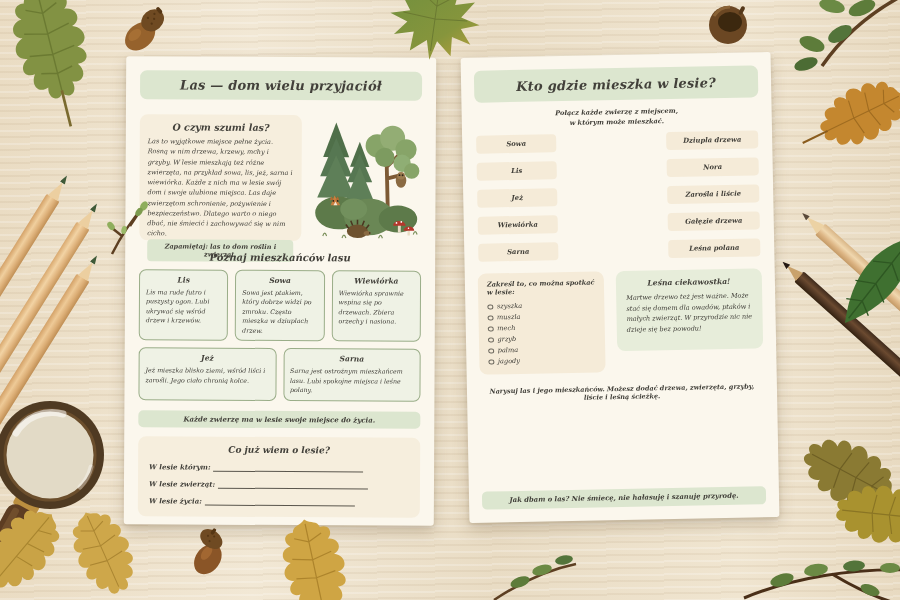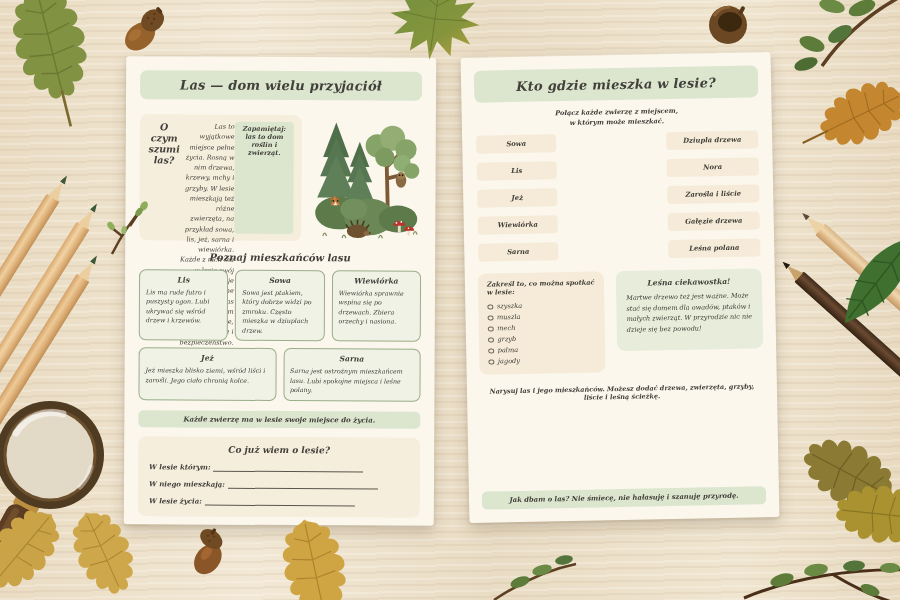--- a/index.html
+++ b/index.html
@@ -13,23 +13,23 @@
       repeating-linear-gradient(179deg, rgba(255,255,255,0.22) 0 2px, rgba(255,255,255,0) 2px 6px, rgba(166,138,100,0.10) 6px 8px, rgba(255,255,255,0) 8px 13px),
       linear-gradient(90deg,#eadcc3,#f2e8d5 28%,#e9dcc4 55%,#f0e5d0 82%,#e8dac1);
   }
   .page{position:absolute;background:var(--page);border-radius:3px;
     box-shadow:0 7px 16px rgba(96,74,43,.22), 0 2px 4px rgba(96,74,43,.15);}
   #left-page{left:125px;top:57px;width:310px;height:468px;transform:rotate(.3deg);padding:14px 14px 0;}
   #right-page{left:465px;top:55px;width:310px;height:465px;transform:rotate(-1.1deg);padding:13px 13px 0;}
   .title-banner{background:var(--banner);border-radius:7px;height:29px;display:flex;align-items:center;justify-content:center;
     font-style:italic;font-weight:bold;font-size:13px;letter-spacing:.2px;}
   .intro-row{display:flex;gap:8px;margin-top:15px;height:126px;}
-  .intro-box{width:168px;background:var(--beige);border-radius:8px;padding:7px 8px;display:flex;flex-direction:row;}
+  .intro-box{width:168px;background:var(--beige);border-radius:8px;padding:7px 8px;display:flex;flex-direction:column;}
   .box-heading{text-align:center;font-style:italic;font-weight:bold;font-size:9.5px;margin-bottom:4px;}
-  .intro-body{font-style:italic;font-size:6.5px;line-height:1.58;flex:1;text-align:right;}
+  .intro-body{font-style:italic;font-size:6.5px;line-height:1.58;flex:1;}
   .note-strip{background:var(--banner);border-radius:4px;padding:3px 5px;text-align:center;
     font-style:italic;font-weight:bold;font-size:6.5px;}
   .illustration{width:116px;height:126px;}
   .section-heading{text-align:center;font-style:italic;font-weight:bold;font-size:10px;margin:11px 0 7px;}
   .cards3{display:grid;grid-template-columns:repeat(3,1fr);gap:7px;}
   .cards2{display:grid;grid-template-columns:repeat(2,1fr);gap:7px;margin-top:7px;}
   .card{background:var(--card);border:1px solid var(--cardline);border-radius:7px;padding:5px 6px;min-height:58px;}
   .cards2 .card{min-height:48px;}
   .card-name{text-align:center;font-style:italic;font-weight:bold;font-size:7.5px;margin-bottom:3px;}
   .card-text{font-style:italic;font-size:6.3px;line-height:1.5;}
@@ -157,21 +157,21 @@
 
     <div class="wide-banner">Każde zwierzę ma w lesie swoje miejsce do życia.</div>
 
     <div class="quiz-box">
       <div class="box-heading" style="font-size:9px">Co już wiem o lesie?</div>
       <div class="quiz-line">
         <span>W lesie którym:</span>
         <span class="fill-line"></span>
       </div>
       <div class="quiz-line">
-        <span>W niego mieszkają:</span>
+        <span>W lesie zwierząt:</span>
         <span class="fill-line"></span>
       </div>
       <div class="quiz-line">
         <span>W lesie życia:</span>
         <span class="fill-line"></span>
       </div>
     </div>
   </div>
 
   <div class="page" id="right-page">

